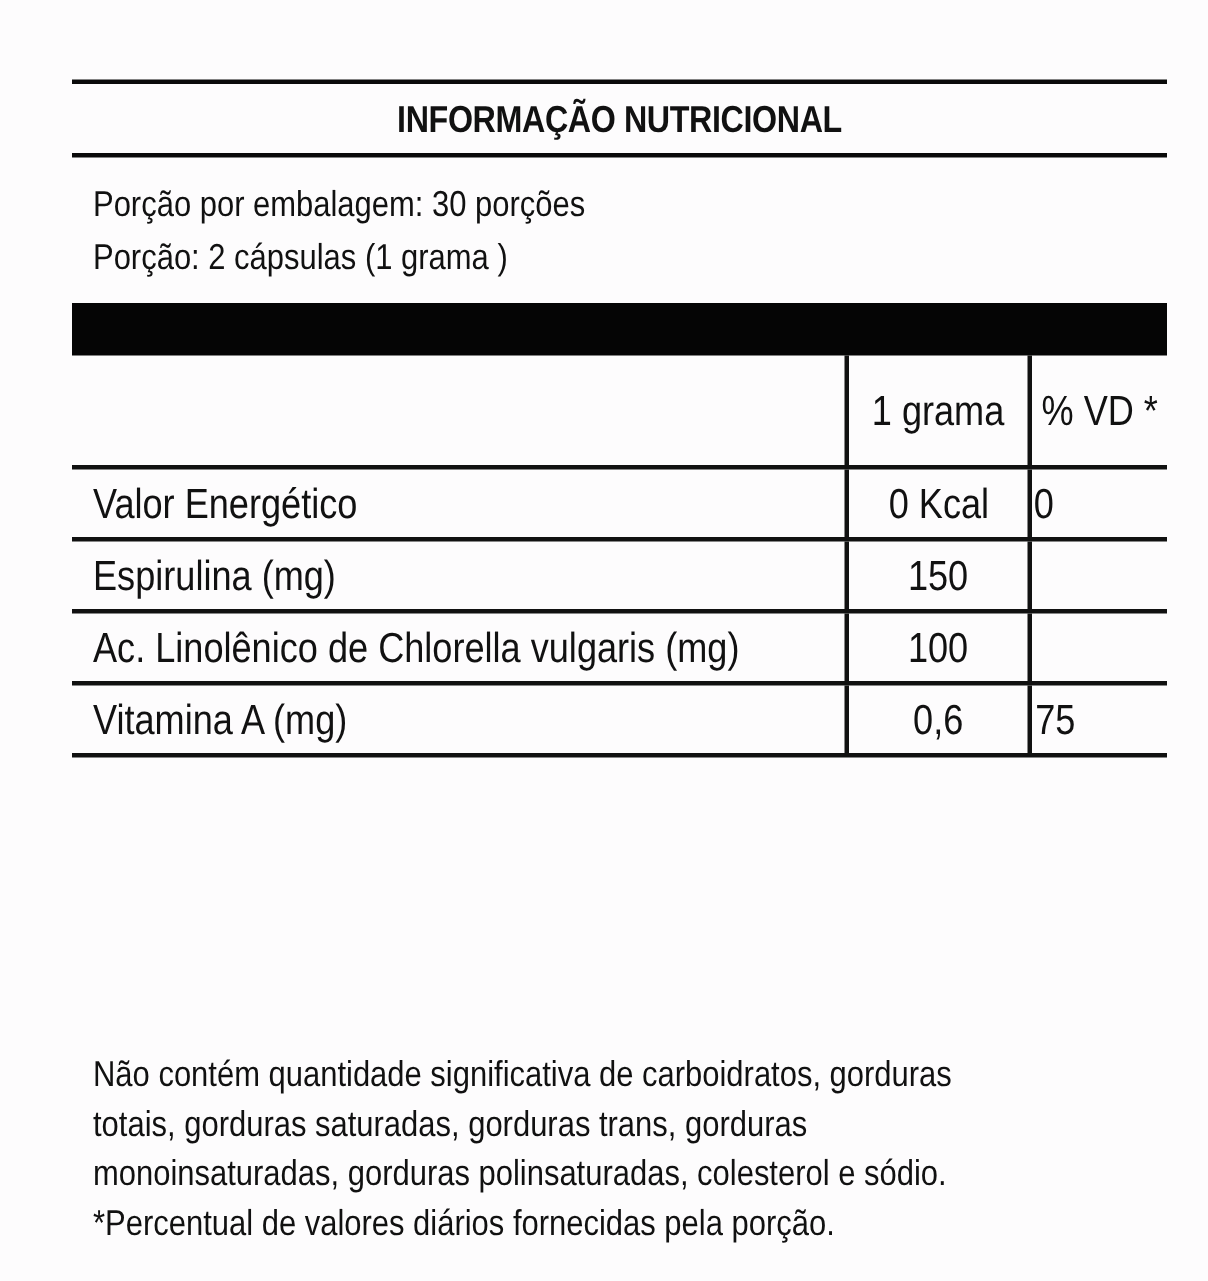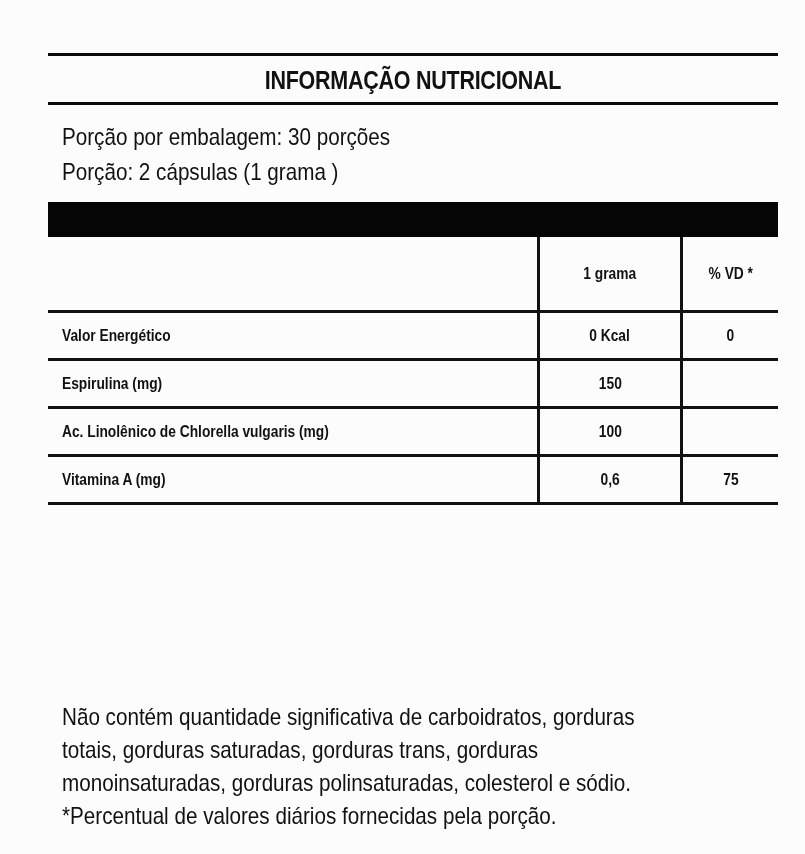--- a/index.html
+++ b/index.html
@@ -6,24 +6,24 @@
   body { width: 805px; height: 854px; position: relative; overflow: hidden;
          font-family: "Liberation Sans", sans-serif; color: #111; }
   .rule { position: absolute; left: 48px; width: 730px; height: 3px; background: #0a0a0a; }
   .title { position: absolute; left: 48px; width: 730px; top: 58px; height: 44px;
            text-align: center; font-weight: bold; font-size: 25px; line-height: 44px;
            transform: scaleX(0.86); transform-origin: center; letter-spacing: -0.3px; }
   .serving { position: absolute; left: 62px; font-size: 24px; line-height: 34px;
              transform: scaleX(0.86); transform-origin: left; white-space: nowrap; }
   .blackbar { position: absolute; left: 48px; width: 730px; top: 202px; height: 35px; background: #050505; }
   table { position: absolute; left: 48px; top: 237px; width: 730px; border-collapse: collapse; }
-  td { padding: 0; height: 45px; border-bottom: 3px solid #111; font-size: 16px; white-space: nowrap; font-weight: bold; }
+  td { padding: 0; height: 45px; border-bottom: 3px solid #111; font-size: 28px; white-space: nowrap; }
   td.c1 { width: 475px; padding-left: 14px; }
   td.c2 { width: 140px; text-align: center; border-left: 3px solid #111; }
-  td.c3 { text-align: center; border-left: 3px solid #111; }
+  td.c3 { text-align: left; border-left: 3px solid #111; }
   tr.head td { height: 73px; }
   tr.head td.c1 { border-bottom: 3px solid #111; }
   .sq { display: inline-block; transform: scaleX(0.86); transform-origin: left; }
   td.c2 .sq, td.c3 .sq { transform-origin: center; }
   .foot { position: absolute; left: 62px; top: 700px; width: 760px; font-size: 24px; line-height: 33px;
           transform: scaleX(0.86); transform-origin: left; }
   .foot div { white-space: nowrap; }
 </style>
 </head>
 <body>

